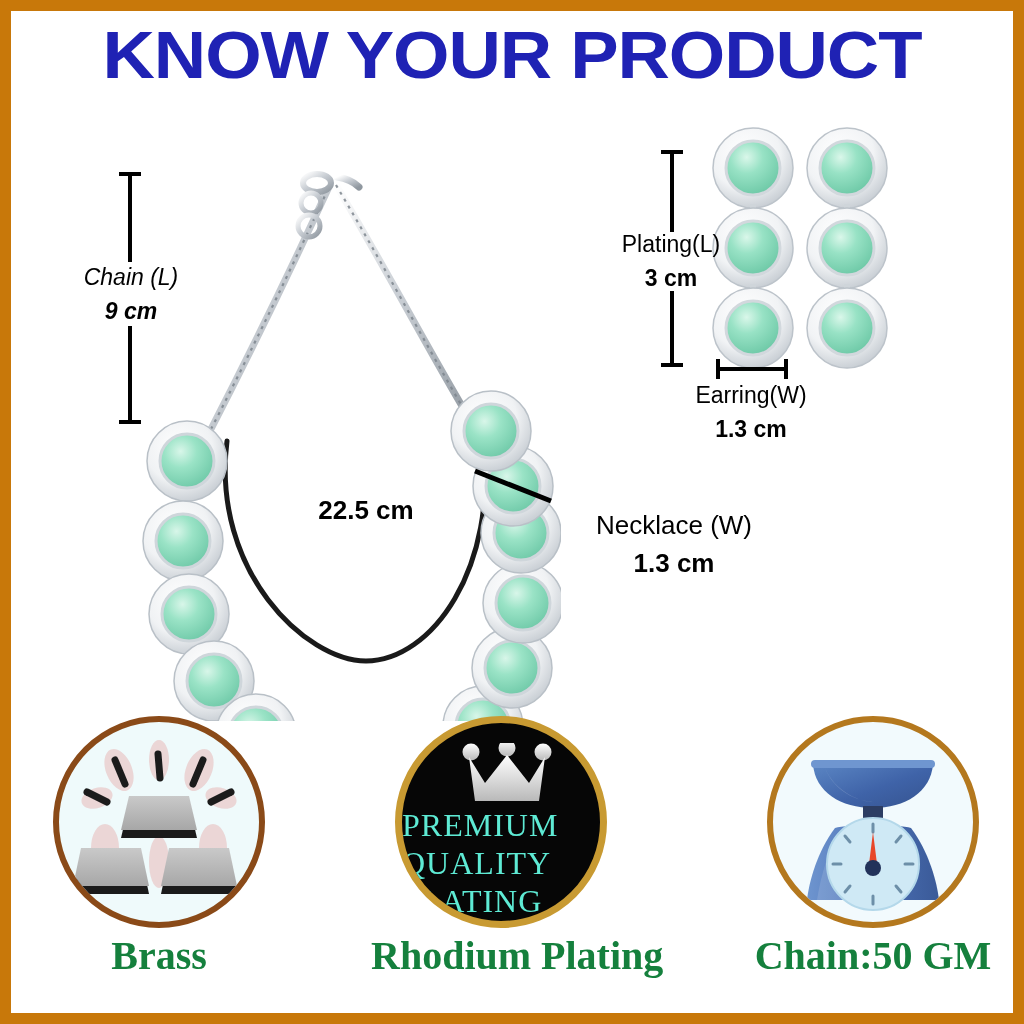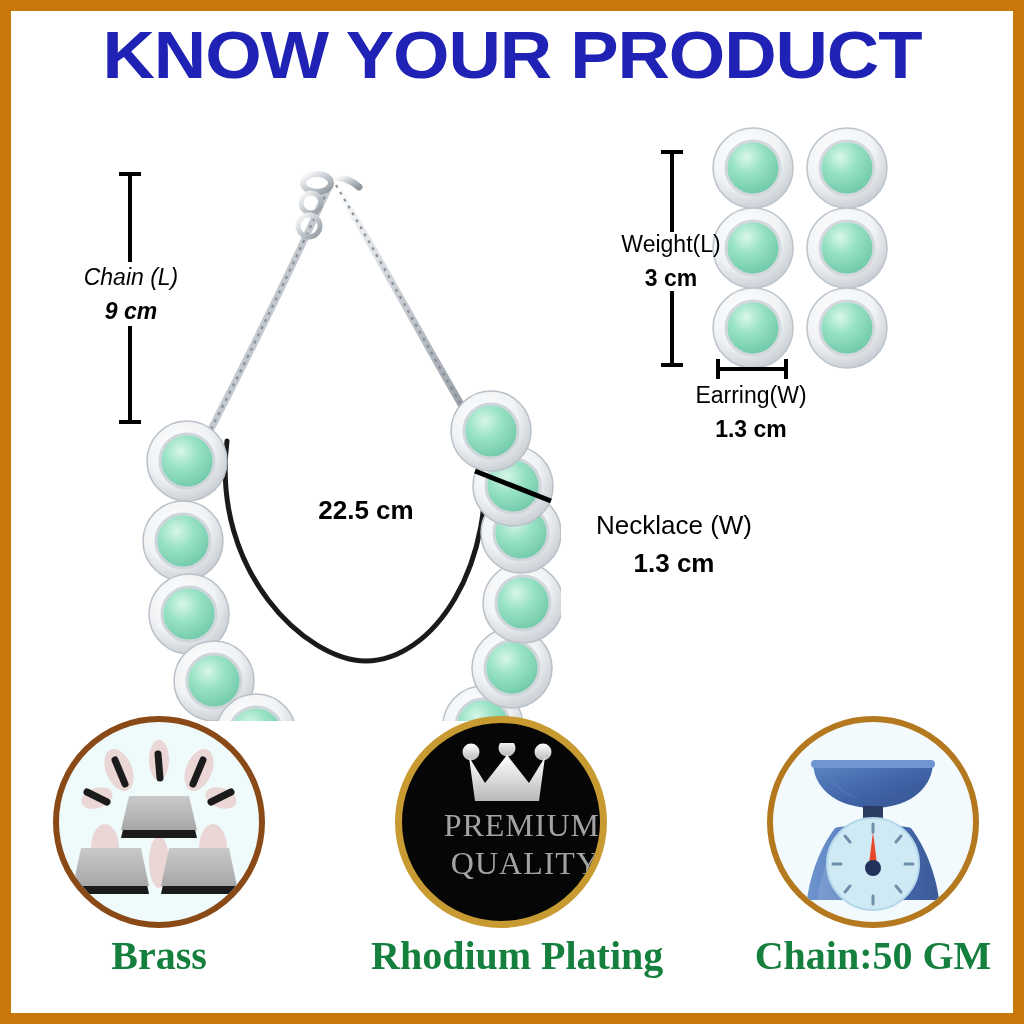--- a/index.html
+++ b/index.html
@@ -63,22 +63,22 @@
     margin-top:4px;
     font-family:"Liberation Serif", serif;
     font-weight:bold;
     font-size:40px;
     color:#15803d;
     white-space:nowrap;
   }
   .premium-text{
     position:absolute;left:0;right:0;
     font-family:"Liberation Serif", serif;
-    color:#a3a3a3;
-    text-align:right;
+    color:#5eead4;
+    text-align:left;
     font-size:32px;
     letter-spacing:1px;
     line-height:1.05;
   }
 </style>
 </head>
 <body>
 
 <div id="page">
 
@@ -262,21 +262,21 @@
       <span class="t2">9 cm</span>
     </div>
   </div>
 
   <div>
     <div class="cap-h" style="left:650px;top:139px;"></div>
     <div class="vline" style="left:659px;top:141px;height:80px;"></div>
     <div class="vline" style="left:659px;top:280px;height:74px;"></div>
     <div class="cap-h" style="left:650px;top:352px;"></div>
     <div class="dimlabel" style="left:580px;top:219px;width:160px;">
-      <span class="t1">Weight(L)</span>
+      <span class="t1">Plating(L)</span>
       <span class="t2">3 cm</span>
     </div>
   </div>
 
   <div>
     <div class="cap-v" style="left:705px;top:348px;"></div>
     <div class="hline" style="left:705px;top:356px;width:72px;"></div>
     <div class="cap-v" style="left:773px;top:348px;"></div>
     <div class="dimlabel" style="left:660px;top:370px;width:160px;">
       <span class="t1">Earring(W)</span>
@@ -350,20 +350,21 @@
             <stop offset="100%" stop-color="#b9b9b9"></stop>
           </linearGradient>
         </defs>
         <circle cx="10" cy="9" r="8.5" fill="url(#crownG)"></circle>
         <circle cx="46" cy="5" r="8.5" fill="url(#crownG)"></circle>
         <circle cx="82" cy="9" r="8.5" fill="url(#crownG)"></circle>
         <path d="M8 14 L24 40 L46 12 L68 40 L84 14 L78 58 L14 58 Z" fill="url(#crownG)"></path>
       </svg>
       <div class="premium-text" style="top:86px;">PREMIUM</div>
       <div class="premium-text" style="top:124px;">QUALITY</div>
+      <div class="premium-text" style="top:162px;">PLATING</div>
     </div>
     <div class="badge-label">Rhodium Plating</div>
   </div>
 
   <div class="badge-wrap" style="left:732px;top:705px;">
     <div class="badge-circle weight">
       <svg width="200" height="200" viewBox="0 0 200 200" style="position:absolute;left:0;top:0;">
         <defs>
           <linearGradient id="panG" x1="0" y1="0" x2="1" y2="1">
             <stop offset="0%" stop-color="#5b86c4"></stop>

